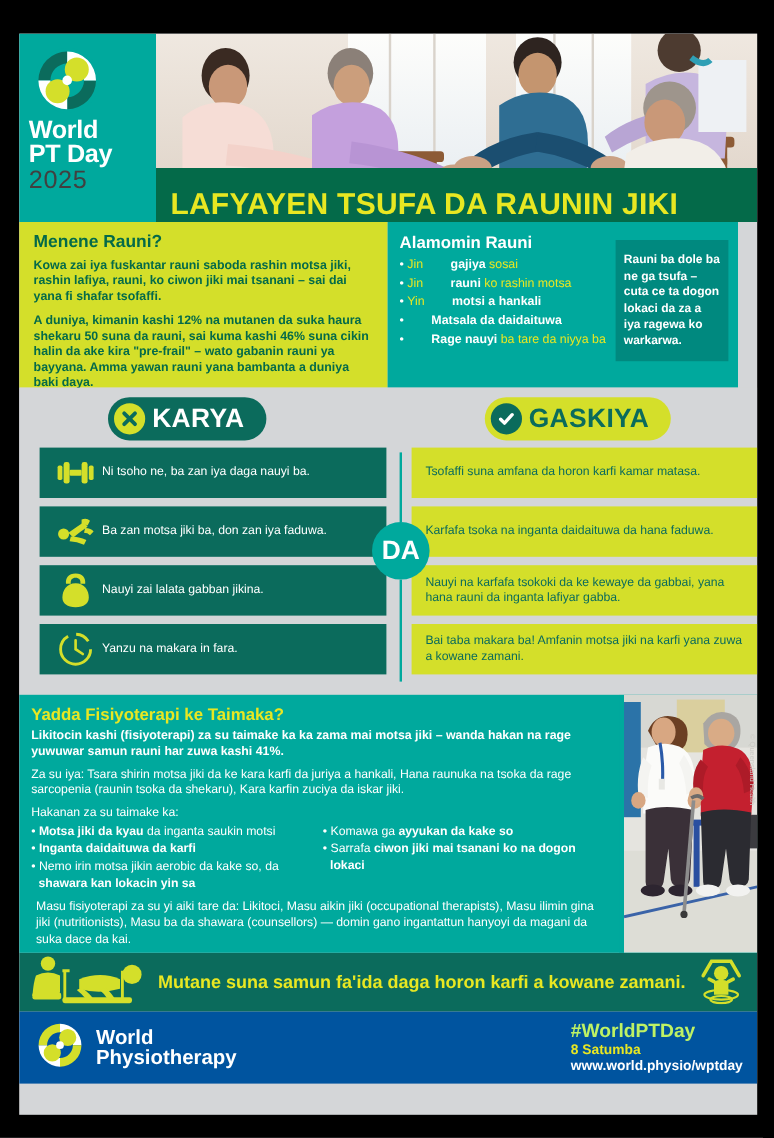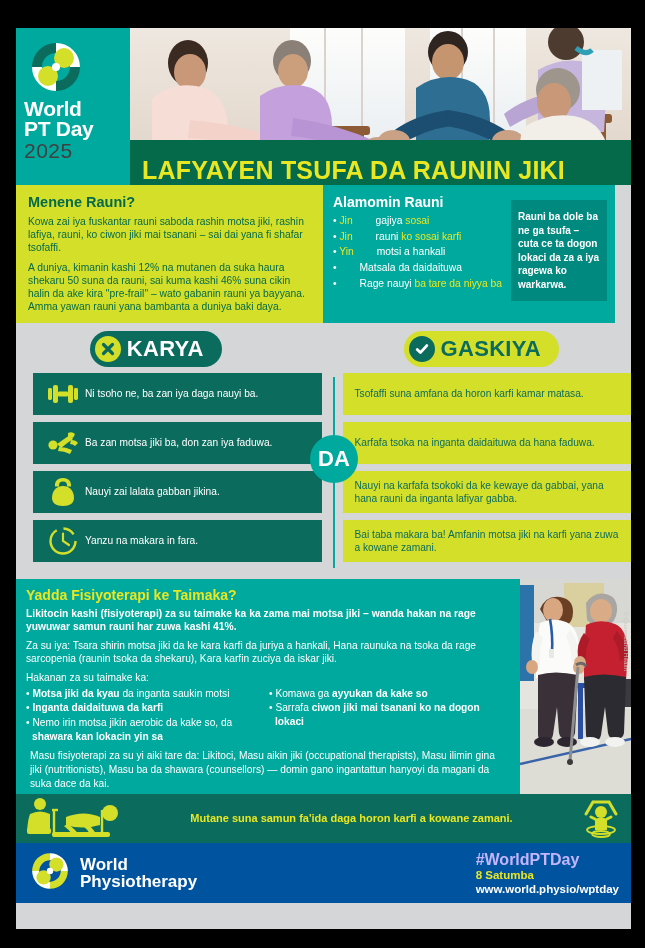--- a/index.html
+++ b/index.html
@@ -54,38 +54,38 @@
   
   .info-row { display: flex; width: 615px; height: 138px; }
   .panel-left {
     width: 307px; background: #d4df2a;
     padding: 9px 12px 6px 12px;
   }
   .panel-left h2 {
     color: #046a49; font-size: 14.5px; font-weight: bold; margin-bottom: 5px;
   }
   .panel-left p {
-    color: #046a49; font-size: 10.3px; font-weight: normal;
+    color: #046a49; font-size: 10.3px; font-weight: bold;
     line-height: 1.28; margin-bottom: 6px;
   }
   .panel-right {
     width: 292px; background: #00a99d;
     padding: 9px 8px 6px 10px;
     display: flex; gap: 8px;
   }
   .panel-right .col-left { flex: 1; }
   .panel-right h2 {
     color: #fff; font-size: 14px; font-weight: bold; margin-bottom: 3px;
   }
   .sym-list { list-style: none; }
   .sym-list li {
     color: #e8e722; font-size: 10.3px; line-height: 1.52;
     white-space: nowrap;
   }
-  .sym-list li b { color: #fff; font-weight: normal; padding-left: 20px; }
+  .sym-list li b { color: #fff; font-weight: bold; padding-left: 20px; }
   .sym-list li::before { content: "• "; color: #fff; }
   .note-box {
     width: 96px; background: #00897f;
     padding: 10px 7px; align-self: flex-start; margin-top: 6px;
   }
   .note-box p { color: #fff; font-size: 10px; font-weight: bold; line-height: 1.35; }
 
   
   .mf-section { position: relative; width: 615px; padding: 8px 0 10px 0; background: #d4d6d8; }
   .mf-heads { display: flex; height: 42px; }
@@ -163,33 +163,33 @@
     transform-origin: right top; white-space: nowrap;
   }
 
   
   .cta {
     width: 615px; height: 49px; background: #0b6b5c;
     display: flex; align-items: center; justify-content: space-between;
     padding: 0 8px;
   }
   .cta-text { text-align: center; flex: 1; }
-  .cta-text div { color: #e8e722; font-size: 11px; font-weight: bold; line-height: 1.32; }
+  .cta-text div { color: #e8e722; font-size: 15px; font-weight: bold; line-height: 1.32; }
 
   
   .footer {
     width: 615px; height: 60px; background: #00549f;
     display: flex; align-items: center; justify-content: space-between;
     padding: 0 12px 0 14px;
   }
   .foot-left { display: flex; align-items: center; gap: 10px; }
   .foot-left .wp-name { line-height: 1.02; }
   .foot-left .wp-name span { display: block; color: #fff; font-weight: bold; font-size: 17px; }
   .foot-right { text-align: left; line-height: 1.2; }
-  .foot-right .hash { color: #c4b5fd; font-weight: bold; font-size: 16px; display: block; }
+  .foot-right .hash { color: #bef264; font-weight: bold; font-size: 16px; display: block; }
   .foot-right .dt { color: #e8e722; font-size: 11.5px; font-weight: bold; display: block; }
   .foot-right .url { color: #fff; font-size: 11.5px; font-weight: bold; display: block; }
 </style>
 </head>
 <body>
 
 <div class="poster">
 
   <div class="header">
 
@@ -301,21 +301,21 @@
       <h2>Menene Rauni?</h2>
       <p>Kowa zai iya fuskantar rauni saboda rashin motsa jiki, rashin lafiya, rauni, ko ciwon jiki mai tsanani – sai dai yana fi shafar tsofaffi.</p>
       <p>A duniya, kimanin kashi 12% na mutanen da suka haura shekaru 50 suna da rauni, sai kuma kashi 46% suna cikin halin da ake kira "pre-frail" – wato gabanin rauni ya bayyana. Amma yawan rauni yana bambanta a duniya baki daya.</p>
     </div>
 
     <div class="panel-right">
       <div class="col-left">
         <h2>Alamomin Rauni</h2>
         <ul class="sym-list">
           <li><span>Jin </span><b>gajiya</b><span> sosai</span></li>
-          <li><span>Jin </span><b>rauni</b><span> ko sosai karfi</span></li>
+          <li><span>Jin </span><b>rauni</b><span> ko rashin motsa</span></li>
           <li><span>Yin </span><b>motsi a hankali</b><span></span></li>
           <li><span></span><b>Matsala da daidaituwa</b><span></span></li>
           <li><span></span><b>Rage nauyi</b><span> ba tare da niyya ba</span></li>
         </ul>
       </div>
       <div class="note-box">
         <p>Rauni ba dole ba ne ga tsufa – cuta ce ta dogon lokaci da za a iya ragewa ko warkarwa.</p>
       </div>
     </div>
   </div>

